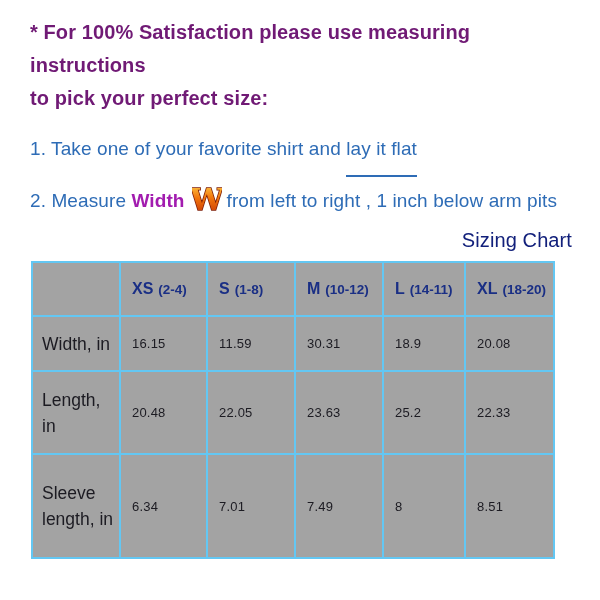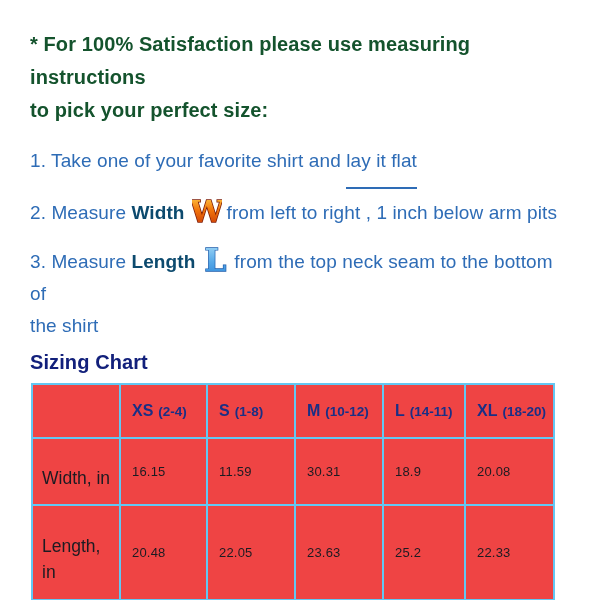--- a/index.html
+++ b/index.html
@@ -5,86 +5,87 @@
   html, body { margin: 0; padding: 0; }
   body {
     width: 600px; height: 600px;
     box-sizing: border-box;
     background: #ffffff;
     overflow: hidden;
     font-family: "Liberation Sans", sans-serif;
     padding: 16px 28px 0 30px;
   }
   .intro {
-    margin: 12px 0 18px 0;
+    margin: 0 0 18px 0;
     font-size: 20px;
     line-height: 33px;
     font-weight: bold;
-    color: #14532d;
+    color: #701a75;
     letter-spacing: 0.1px;
   }
   .step {
     color: #2e6cb6;
     font-size: 19px;
     line-height: 32px;
     letter-spacing: 0.1px;
   }
   .step1 { margin: 0 0 14px 0; }
   .step2 { margin: 0 0 11px 0; }
   .step3 { margin: 0 0 2px 0; }
   .underlined {
     border-bottom: 2px solid #2e6cb6;
     padding-bottom: 16px;
   }
   .keyword {
     font-weight: bold;
-    color: #0c4a6e;
+    color: #a21caf;
   }
   .wordart {
     display: inline-block;
     vertical-align: -10px;
   }
   .wordart.w { margin: 0 5px 0 7px; }
   .wordart.l { margin: 0 7px 0 9px; }
   .chart-title {
     margin: 8px 0 8px 0;
     font-size: 20px;
     line-height: 25px;
-    font-weight: bold;
+    font-weight: normal;
     color: #12207b;
     letter-spacing: 0.1px;
+    text-align: right;
   }
   table.sizing {
     border-collapse: collapse;
     table-layout: fixed;
     margin-left: 1px;
   }
   table.sizing th, table.sizing td {
     border: 2px solid #63c7f3;
     text-align: left;
     vertical-align: middle;
-    background: #ef4444;
+    background: #a3a3a3;
   }
   tr.row-header  th { height: 50px; }
   tr.row-width   td { height: 49px; }
   tr.row-length  td { height: 77px; }
   tr.row-sleeve  td { height: 98px; }
   th.size-head {
     font-weight: bold;
     color: #1a2f85;
     padding-left: 11px;
     white-space: nowrap;
   }
   th.size-head .sz { font-size: 16px; }
   th.size-head .rg { font-size: 13.5px; margin-left: 5px; }
   td.row-label {
     color: #1c1b22;
     font-size: 17.5px;
     line-height: 26px;
-    padding: 14px 4px 2px 9px;
+    padding: 2px 4px 2px 9px;
   }
   td.value-cell {
     color: #1c1b22;
     font-size: 13px;
     padding-left: 11px;
     letter-spacing: 0.2px;
   }
 </style>
 </head>
 <body>
@@ -99,30 +100,20 @@
         <defs>
           <linearGradient id="wgrad" x1="0" y1="0" x2="0" y2="1">
             <stop offset="0" stop-color="#ffd54d"></stop>
             <stop offset="0.45" stop-color="#f2760d"></stop>
             <stop offset="1" stop-color="#c22f04"></stop>
           </linearGradient>
         </defs>
         <text x="15" y="31" text-anchor="middle" font-family="'DejaVu Serif', serif" font-weight="bold" font-size="30" fill="url(#wgrad)" stroke="#7c1a05" stroke-width="1.6" paint-order="stroke">W</text>
       </svg><span>from left to right , 1 inch below arm pits</span></div>
 
-  <div class="step step3"><span>3. Measure </span><span class="keyword">Length</span><svg class="wordart l" width="23" height="38" viewBox="0 0 23 38">
-        <defs>
-          <linearGradient id="lgrad" x1="0" y1="0" x2="0" y2="1">
-            <stop offset="0" stop-color="#a8dcf8"></stop>
-            <stop offset="0.55" stop-color="#57a9e8"></stop>
-            <stop offset="1" stop-color="#2e86d8"></stop>
-          </linearGradient>
-        </defs>
-        <text x="11.5" y="31" text-anchor="middle" font-family="'DejaVu Serif', serif" font-weight="bold" font-size="31" fill="url(#lgrad)" stroke="#1d5cab" stroke-width="1.4" paint-order="stroke">L</text>
-      </svg><span>from the top neck seam to the bottom of</span><br><span>the shirt</span></div>
 
   <h3 class="chart-title">Sizing Chart</h3>
 
   <table class="sizing">
     <colgroup>
       <col style="width:88px">
         <col style="width:87px">
         <col style="width:88px">
         <col style="width:88px">
         <col style="width:82px">

